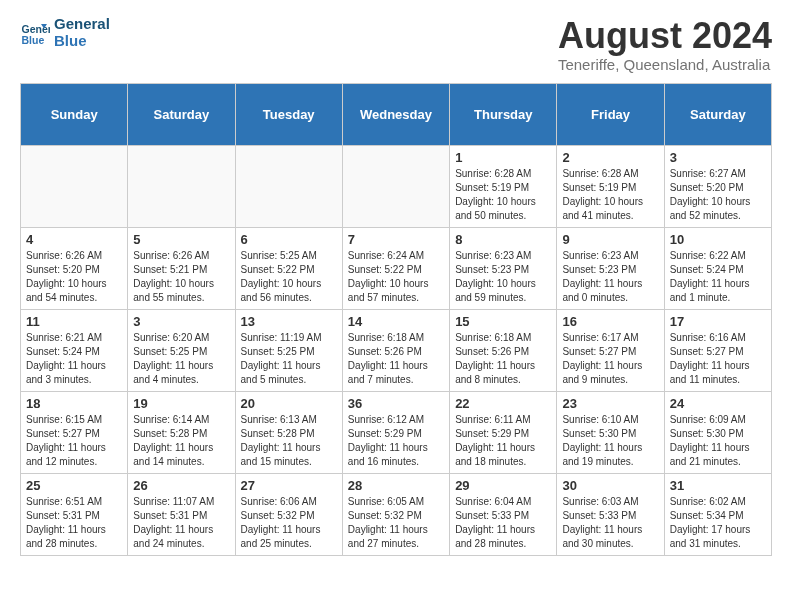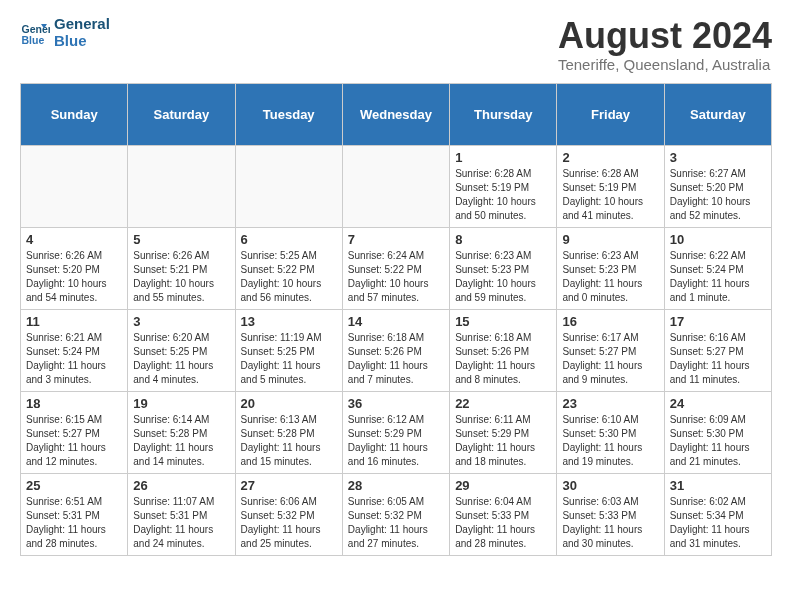--- a/index.html
+++ b/index.html
@@ -368,19 +368,19 @@
           <div>Sunrise: 6:03 AM</div>
           <div>Sunset: 5:33 PM</div>
           <div>Daylight: 11 hours and 30 minutes.</div>
         </div>
       </td>
           <td>
         <span class="day-number">31</span>
         <div class="day-info">
           <div>Sunrise: 6:02 AM</div>
           <div>Sunset: 5:34 PM</div>
-          <div>Daylight: 11 hours and 31 minutes.</div>
+          <div>Daylight: 17 hours and 31 minutes.</div>
         </div>
       </td>
         </tr>
       </tbody>
   </table>
 </div>
 
 </body></html>

